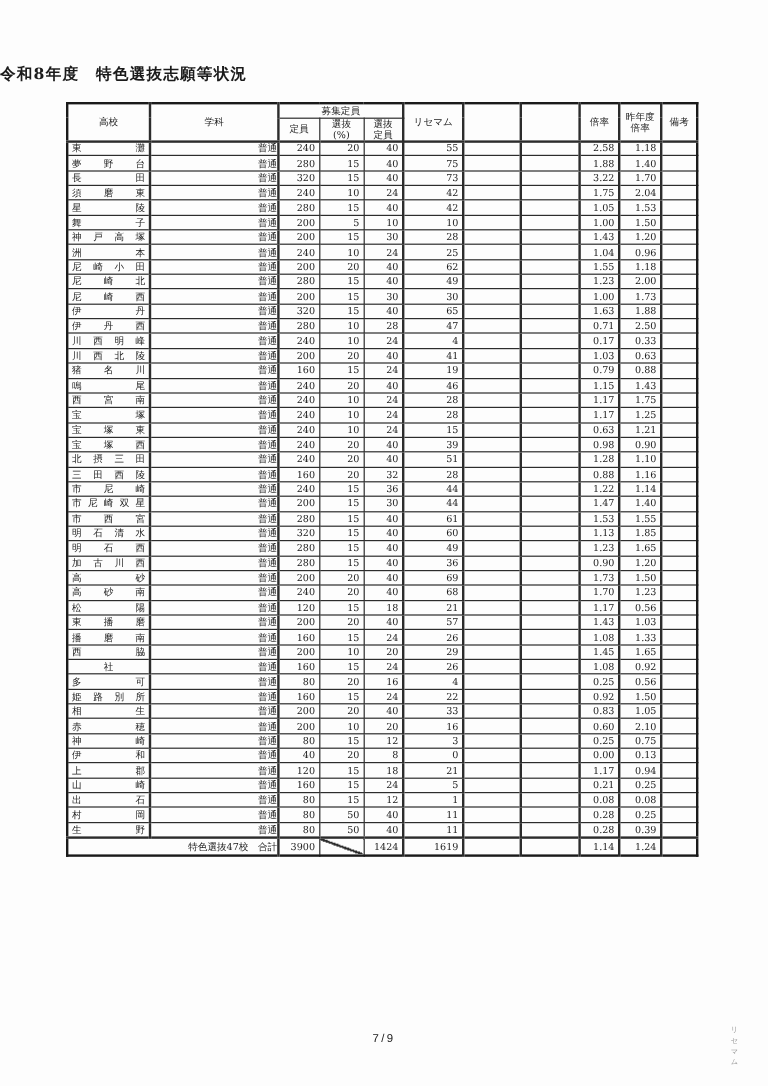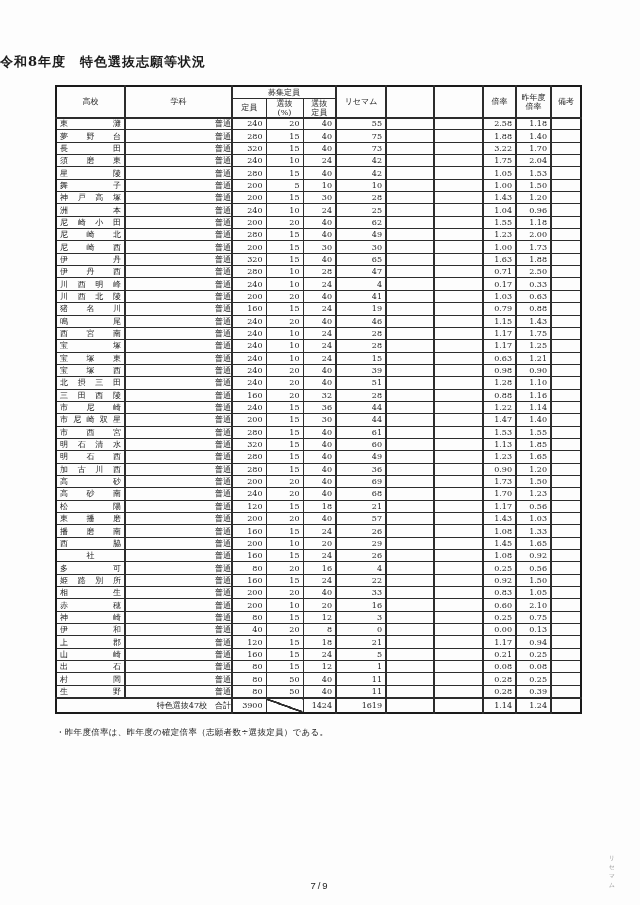--- a/index.html
+++ b/index.html
@@ -37,21 +37,21 @@
   tr.total td { border-top-width:2px; height:13.5px; }
   td.diag {
     background:linear-gradient(to right top,
       transparent 46%, #2c2c2c 46%, #2c2c2c 54%, transparent 54%);
   }
   .footnotes {
     position:absolute; left:56px; top:725px;
     font-size:8.5px; line-height:15px; letter-spacing:0.3px;
   }
   .pagenum {
-    position:absolute; top:880px; left:0; right:0; text-align:center;
+    position:absolute; top:860px; left:0; right:0; text-align:center;
     font-size:9.5px; letter-spacing:2px;
     font-family:"Liberation Sans",sans-serif;
   }
   .logo {
     position:absolute; right:8px; top:853px; height:45px;
     font-family:"Liberation Sans",sans-serif; font-weight:bold;
     color:#8e8e8e;
   }
   .logo-text { font-size:28px; letter-spacing:-1.5px; line-height:40px; vertical-align:bottom; }
   .logo-ruby {
@@ -992,20 +992,19 @@
       <td class="tl"></td>
       <td class="tl"></td>
       <td class="num tl">1.14</td>
       <td class="num tl">1.24</td>
       <td class="tl"></td>
     </tr>
   </tbody>
 </table>
 
 <div class="footnotes">
-  <div>・昨年度倍率は、昨年度の確定倍率（志願者数÷選抜定員）である。</div>
 </div>
 
 <div class="pagenum">7/9</div>
 
 <div class="logo" style="color: rgb(142, 142, 142);">
   <span class="logo-ruby">リセマム</span>
 </div>
 
 </body></html>

